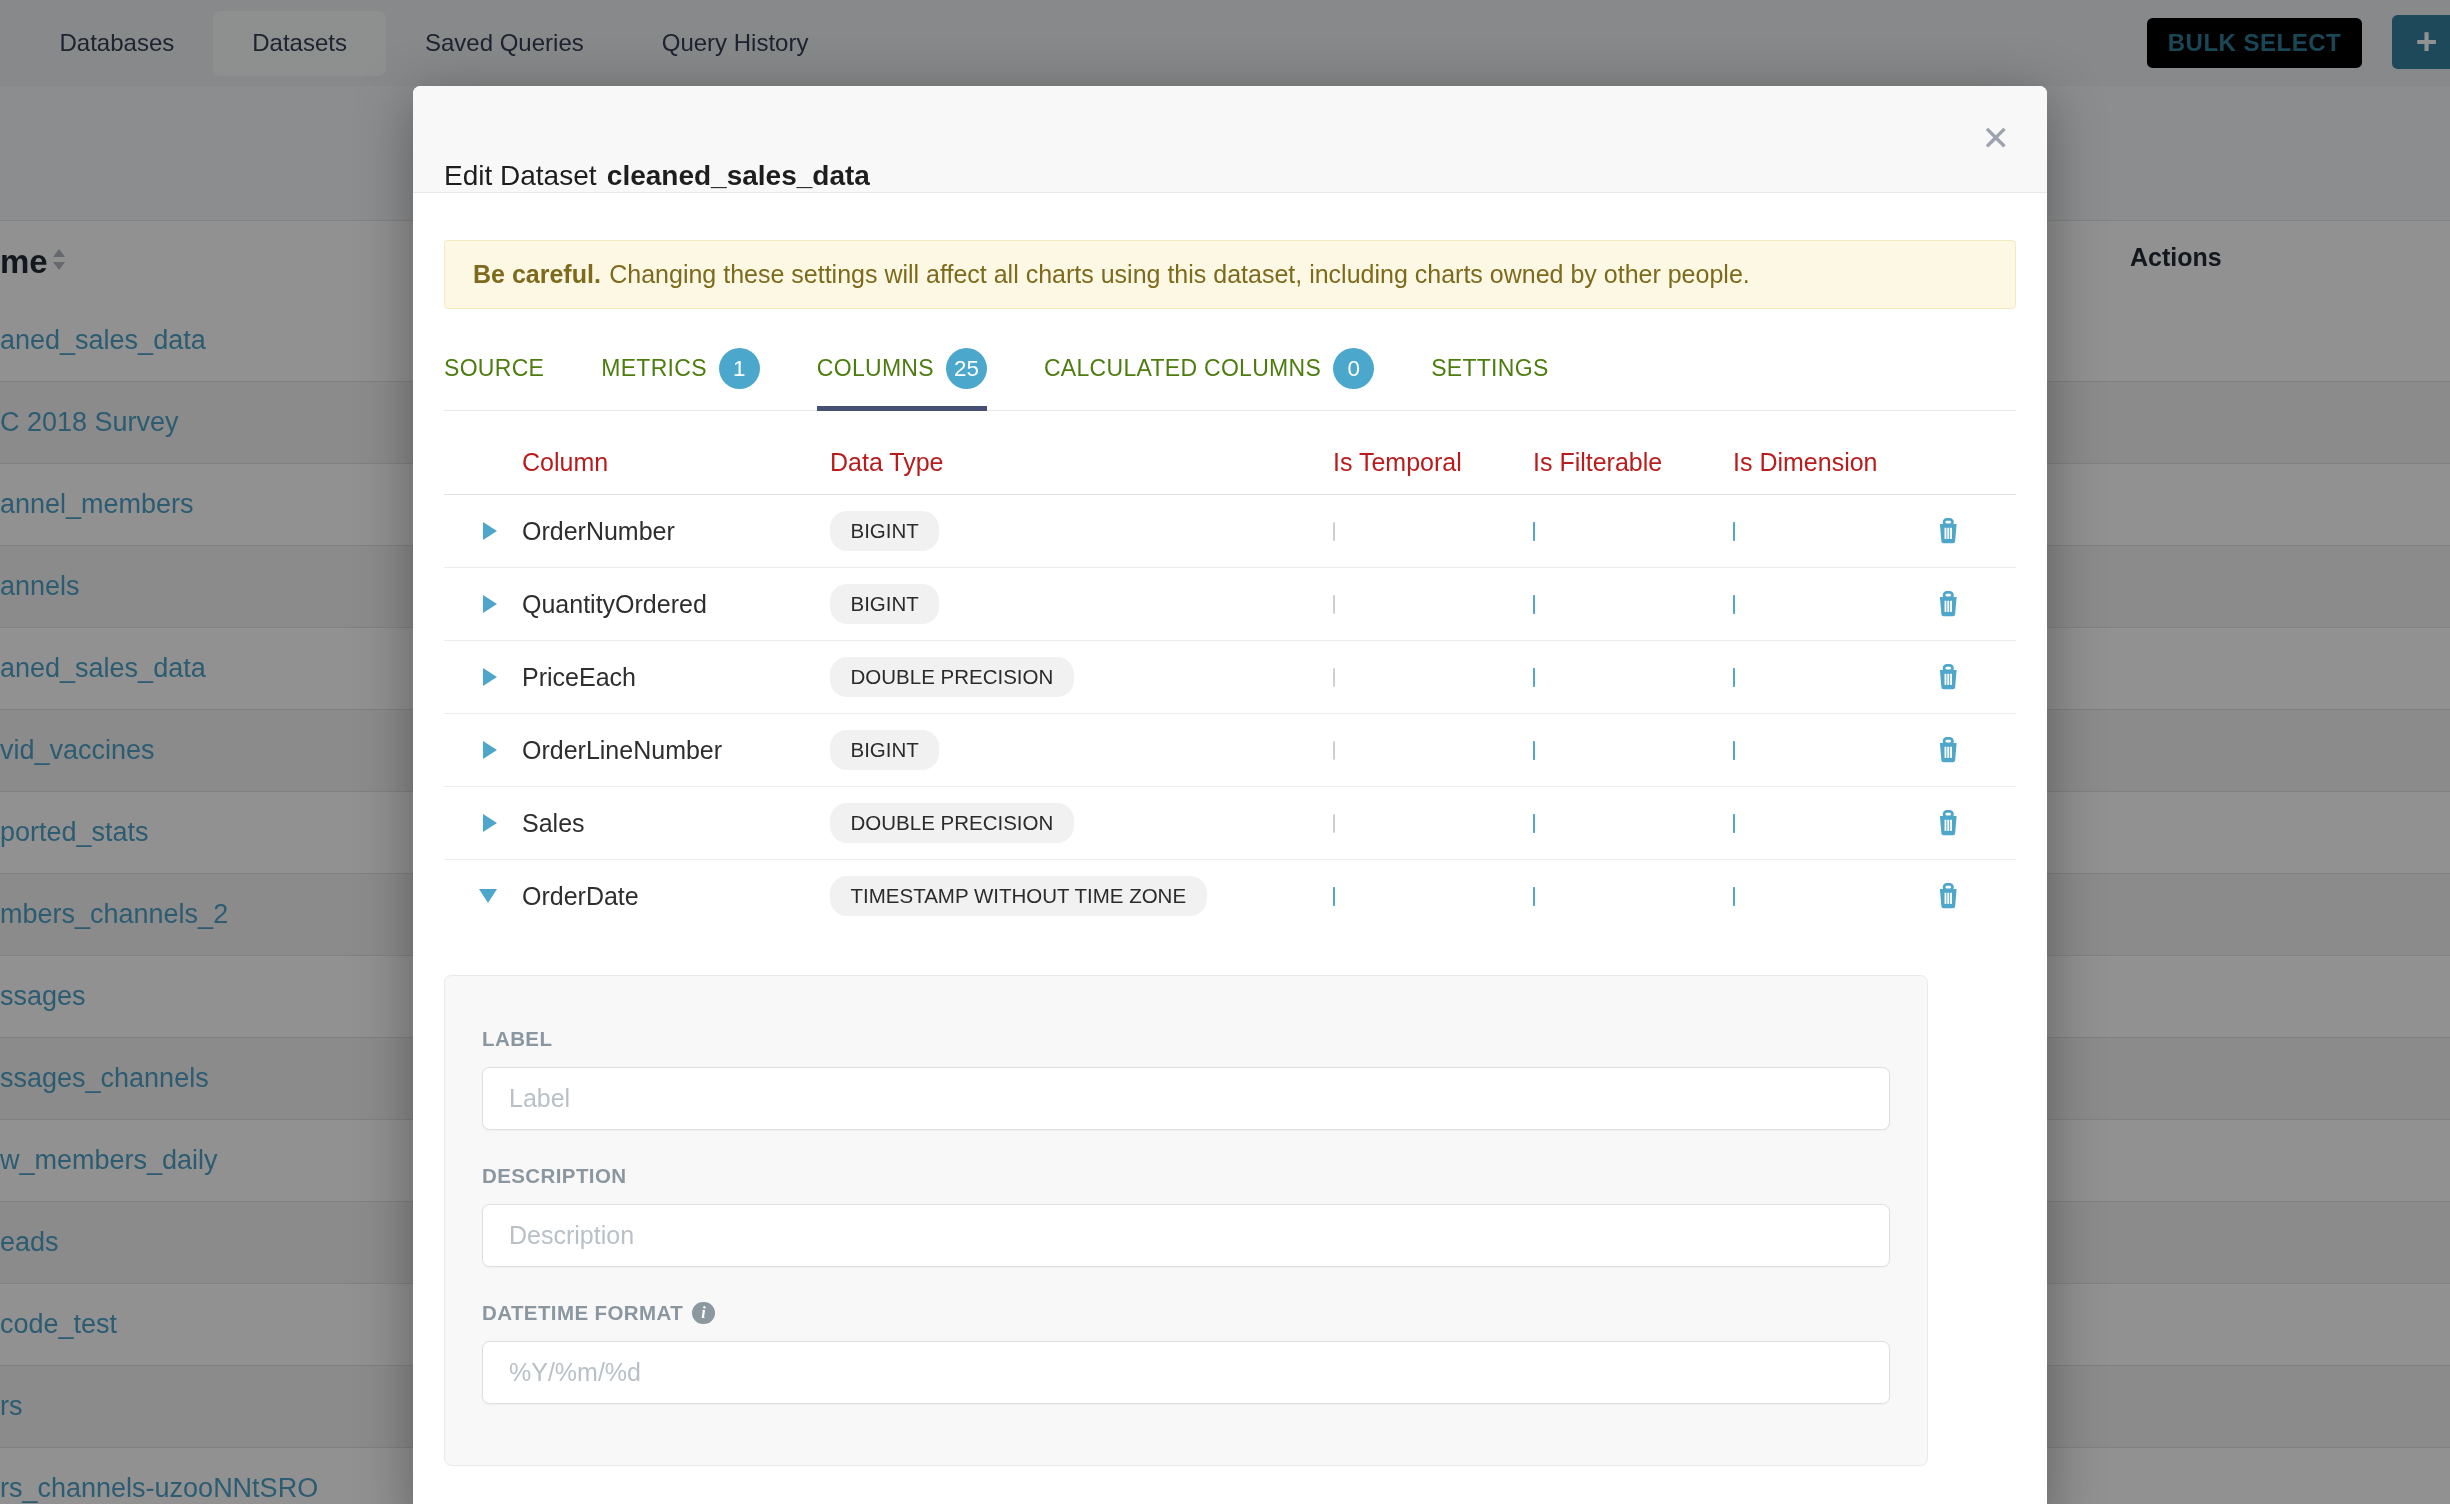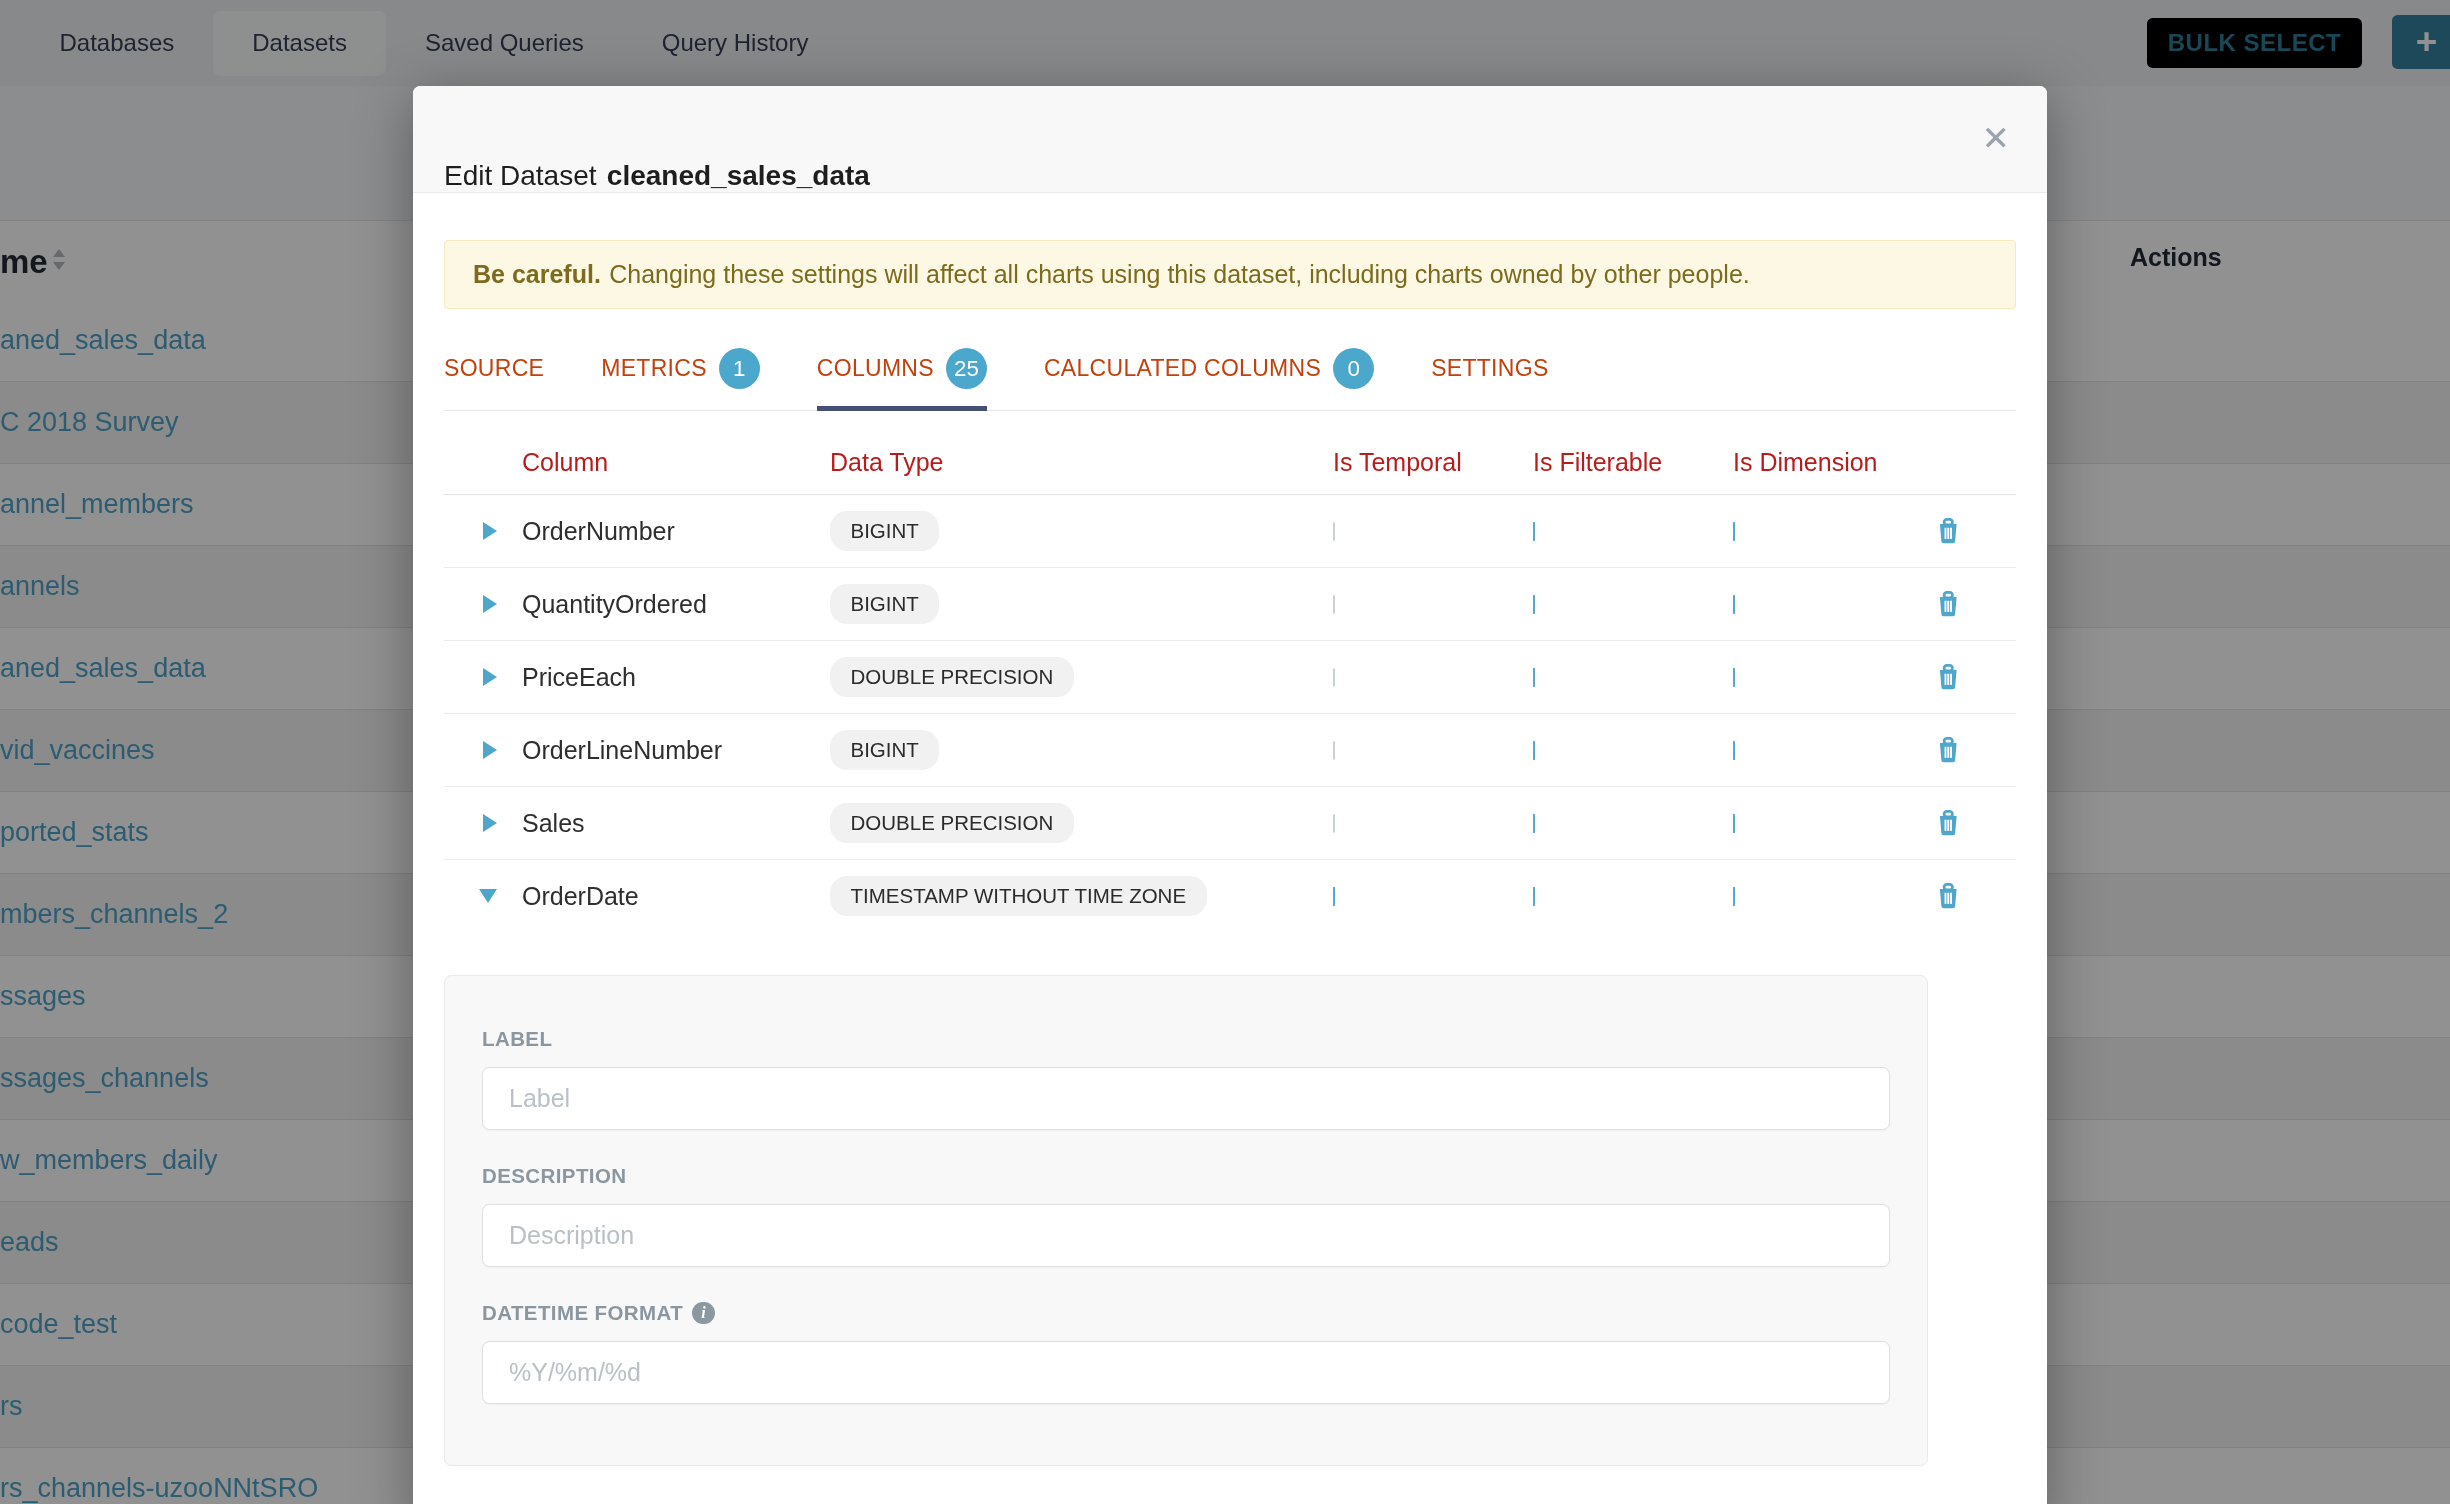--- a/index.html
+++ b/index.html
@@ -82,21 +82,21 @@
   .warning-banner {
     margin-top:47px; height:69px; background:#fcf8e3; border:0.9px solid #f3eac0;
     border-radius:3.7px; display:flex; align-items:center; padding:0 28px;
     font-size:25px; color:#7d6a1d;
   }
   .warning-banner .warn-bold { font-weight:bold; }
   .warning-banner .warn-rest { margin-left:8.4px; }
 
   .tabs-bar { margin-top:39px; display:flex; column-gap:57px; border-bottom:1.9px solid #e8e8e8; }
   .tab { position:relative; padding-bottom:20.5px; display:flex; align-items:center; gap:12px; cursor:pointer; }
-  .tab-label { font-size:23px; color:#c2410c; letter-spacing:0.3px; white-space:nowrap; }
+  .tab-label { font-size:23px; color:#4d7c0f; letter-spacing:0.3px; white-space:nowrap; }
   .tab-badge {
     min-width:41px; height:41px; border-radius:50%; background:#4ba8cc; color:#ffffff;
     font-size:22.4px; display:flex; align-items:center; justify-content:center; padding:0 5.6px;
   }
   .tab.active::after {
     content:""; position:absolute; left:0; right:0; bottom:-1.9px; height:5.6px; background:#455072;
   }
 
   .cols-grid { display:grid; grid-template-columns:78px 308px 503px 200px 200px 205px 78px; align-items:center; }
   .cols-header { height:63px; margin-top:20.5px; }

